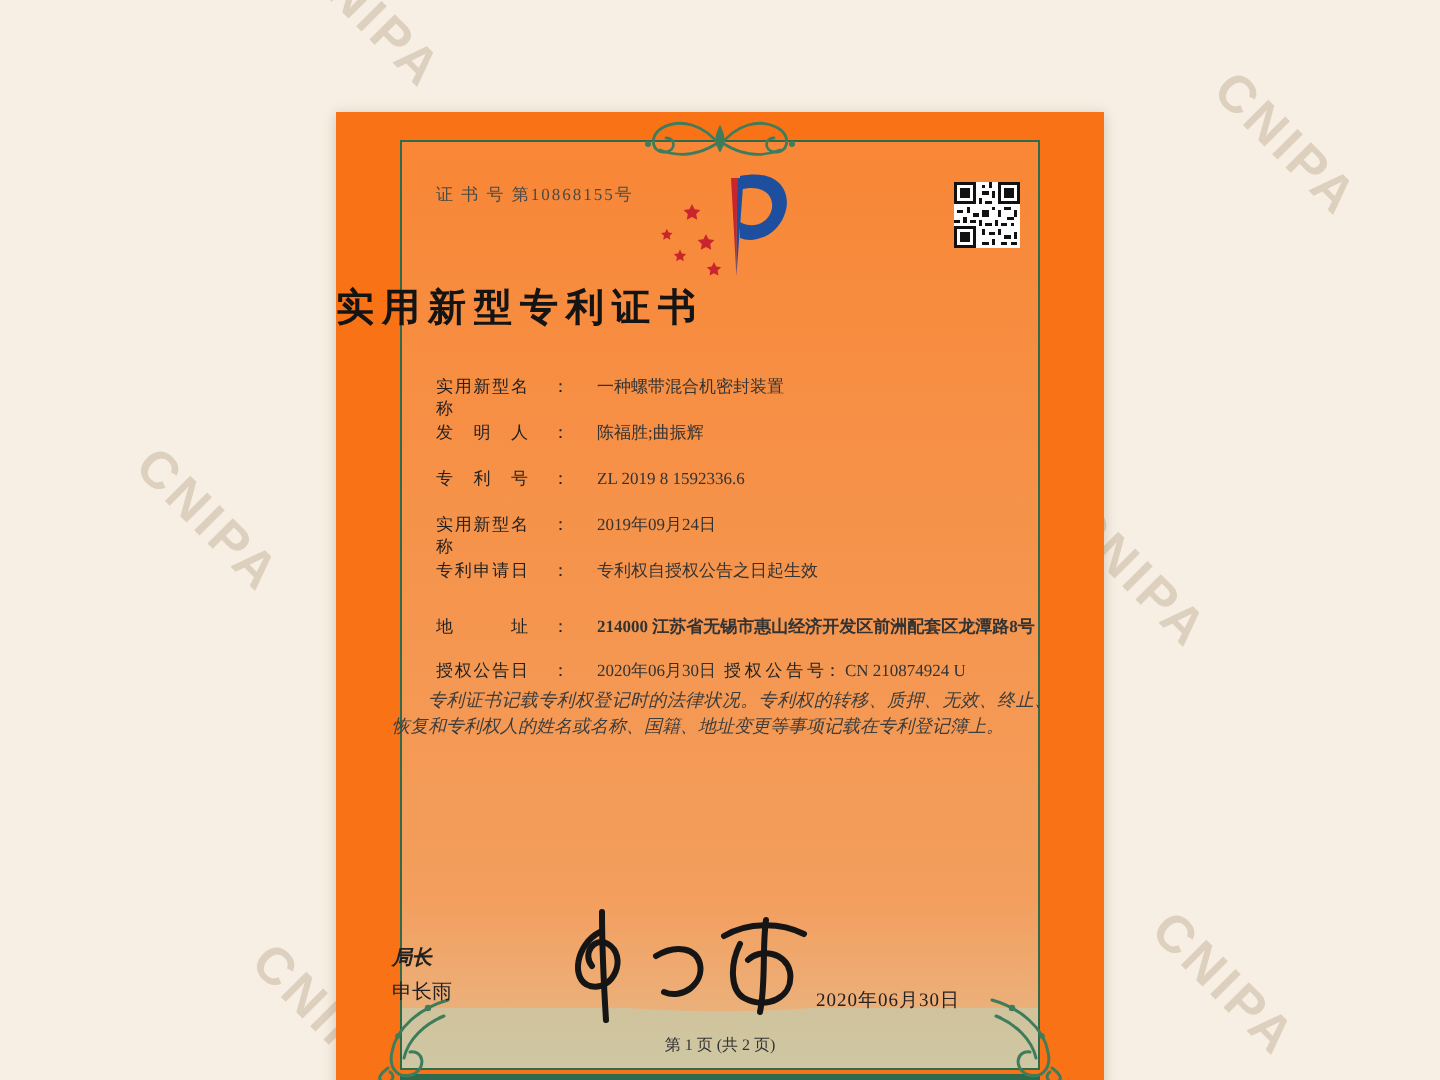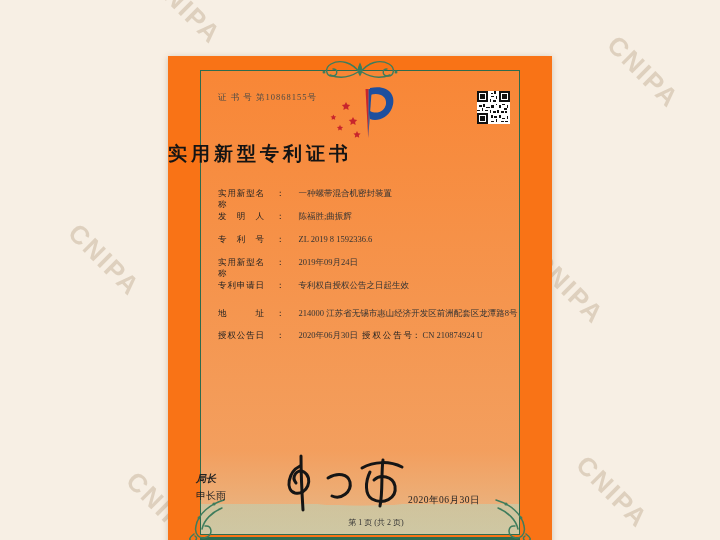--- a/index.html
+++ b/index.html
@@ -32,32 +32,32 @@
   .qr{position:absolute;left:309px;top:34px;width:33px;height:35px;}
   .logo{position:absolute;left:155px;top:28px;width:75px;height:60px;}
   .title{position:absolute;left:0;top:85px;width:100%;text-align:left;
          font-size:19px;font-weight:bold;letter-spacing:4px;color:#141414;}
 
   .fields{position:absolute;left:50px;top:132px;width:300px;font-size:8.5px;color:#333;}
   .frow{position:absolute;left:0;display:flex;align-items:flex-start;line-height:11px;gap:12px;}
   .flabel{display:inline-block;width:46px;text-align:justify;text-align-last:justify;color:#222;flex:none;}
   .fcolon{flex:none;color:#222;}
   .fvalue{margin-left:2px;color:#333;}
-  .addr .fvalue{width:240px;}
+  .addr .fvalue{width:240px;font-weight:bold;}
   .grant2{position:absolute;left:144px;top:0;display:flex;}
 
   .body-text{position:absolute;left:28px;top:288px;width:330px;
              font-size:9px;line-height:12.5px;color:#3d3d3d;font-style:italic;text-align:justify;}
   .body-text p{margin:0;text-indent:2em;}
 
   .sig-title{position:absolute;left:28px;top:416px;font-size:10px;font-weight:bold;color:#222;font-style:italic;}
   .sig-name{position:absolute;left:28px;top:433px;font-size:10px;font-weight:normal;color:#222;}
   .signature{position:absolute;left:102px;top:396px;width:155px;height:62px;}
   .sig-date{position:absolute;left:240px;top:438px;font-size:9.5px;color:#222;letter-spacing:0.5px;}
-  .page-num{position:absolute;left:0;top:461px;width:100%;text-align:center;font-size:8px;color:#333;padding-left:16px;}
+  .page-num{position:absolute;left:0;top:461px;width:100%;text-align:center;font-size:8px;color:#333;}
   .footer-note{position:absolute;left:0;top:486px;width:100%;text-align:center;font-size:8.5px;color:#333;letter-spacing:1px;}
 </style>
 </head>
 <body>
 
 <div class="stage">
 
   <span class="wm" style="left:185px;top:8px">CNIPA</span>
   <span class="wm" style="left:300px;top:112px">CNIPA</span>
   <span class="wm" style="left:643px;top:72px">CNIPA</span>
@@ -206,20 +206,21 @@
         <span class="fvalue">2020年06月30日</span>
         <span class="grant2">
           <span class="flabel" style="width:50px">授权公告号</span>
             <span class="fcolon">：</span>
           <span class="fvalue">CN 210874924 U</span>
         </span>
       </div>
     </div>
 
     <div class="body-text">
+      <p>专利证书记载专利权登记时的法律状况。专利权的转移、质押、无效、终止、恢复和专利权人的姓名或名称、国籍、地址变更等事项记载在专利登记簿上。</p>
     </div>
 
     <div class="sig-title">局长</div>
     <div class="sig-name">申长雨</div>
 
     <svg class="signature" viewBox="0 0 155 62">
       <g fill="none" stroke="#151515" stroke-width="3" stroke-linecap="round" stroke-linejoin="round">
         <path d="M30,14 C18,20 15,38 25,41 C37,44 44,26 34,20 C27,16 21,25 26,31"></path>
         <path d="M31,4 C31,22 32,42 33,58"></path>
         <path d="M58,26 C68,20 78,22 80,30 C82,40 71,48 62,44"></path>

